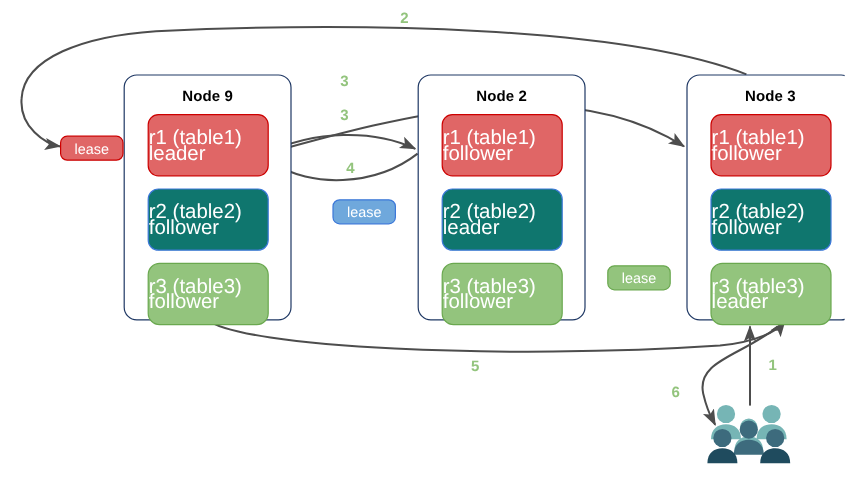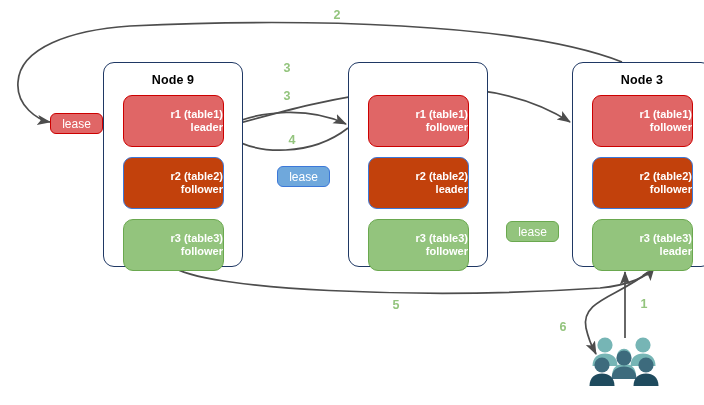--- a/index.html
+++ b/index.html
@@ -41,32 +41,31 @@
     font-weight: bold;
     color: #000000;
     letter-spacing: 0.1px;
   }
   .replica {
     position: absolute;
     box-sizing: border-box;
     border-radius: 9px;
     display: flex;
     flex-direction: column;
-    align-items: flex-end;
+    align-items: flex-start;
     justify-content: center;
     color: #ffffff;
-    font-size: 11px;
+    font-size: 17px;
     line-height: 13.5px;
     text-align: center;
     border-width: 1.4px;
     border-style: solid;
-    font-weight: bold;
   }
   .rep-red   { background: #e06666; border-color: #cc0000; }
-  .rep-blue  { background: #c2410c; border-color: #3c78d8; }
+  .rep-blue  { background: #0f766e; border-color: #3c78d8; }
   .rep-green { background: #93c47d; border-color: #6aa84f; border-radius: 10px; }
 
   .lease {
     position: absolute;
     box-sizing: border-box;
     border-radius: 6px;
     display: flex;
     align-items: center;
     justify-content: center;
     color: #ffffff;
@@ -129,20 +128,21 @@
       <span>r2 (table2)</span>
       <span>follower</span>
     </div>
     <div class="replica rep-green" style="left:19px; top:156px; width:101px; height:52px;">
       <span>r3 (table3)</span>
       <span>follower</span>
     </div>
   </div>
 
   <div class="node-box" style="left:348px; top:62px; width:140px; height:205px;">
+    <div class="node-title">Node 2</div>
     <div class="replica rep-red" style="left:19px; top:32px; width:101px; height:52px;">
       <span>r1 (table1)</span>
       <span>follower</span>
     </div>
     <div class="replica rep-blue" style="left:19px; top:94px; width:101px; height:52px;">
       <span>r2 (table2)</span>
       <span>leader</span>
     </div>
     <div class="replica rep-green" style="left:19px; top:156px; width:101px; height:52px;">
       <span>r3 (table3)</span>

